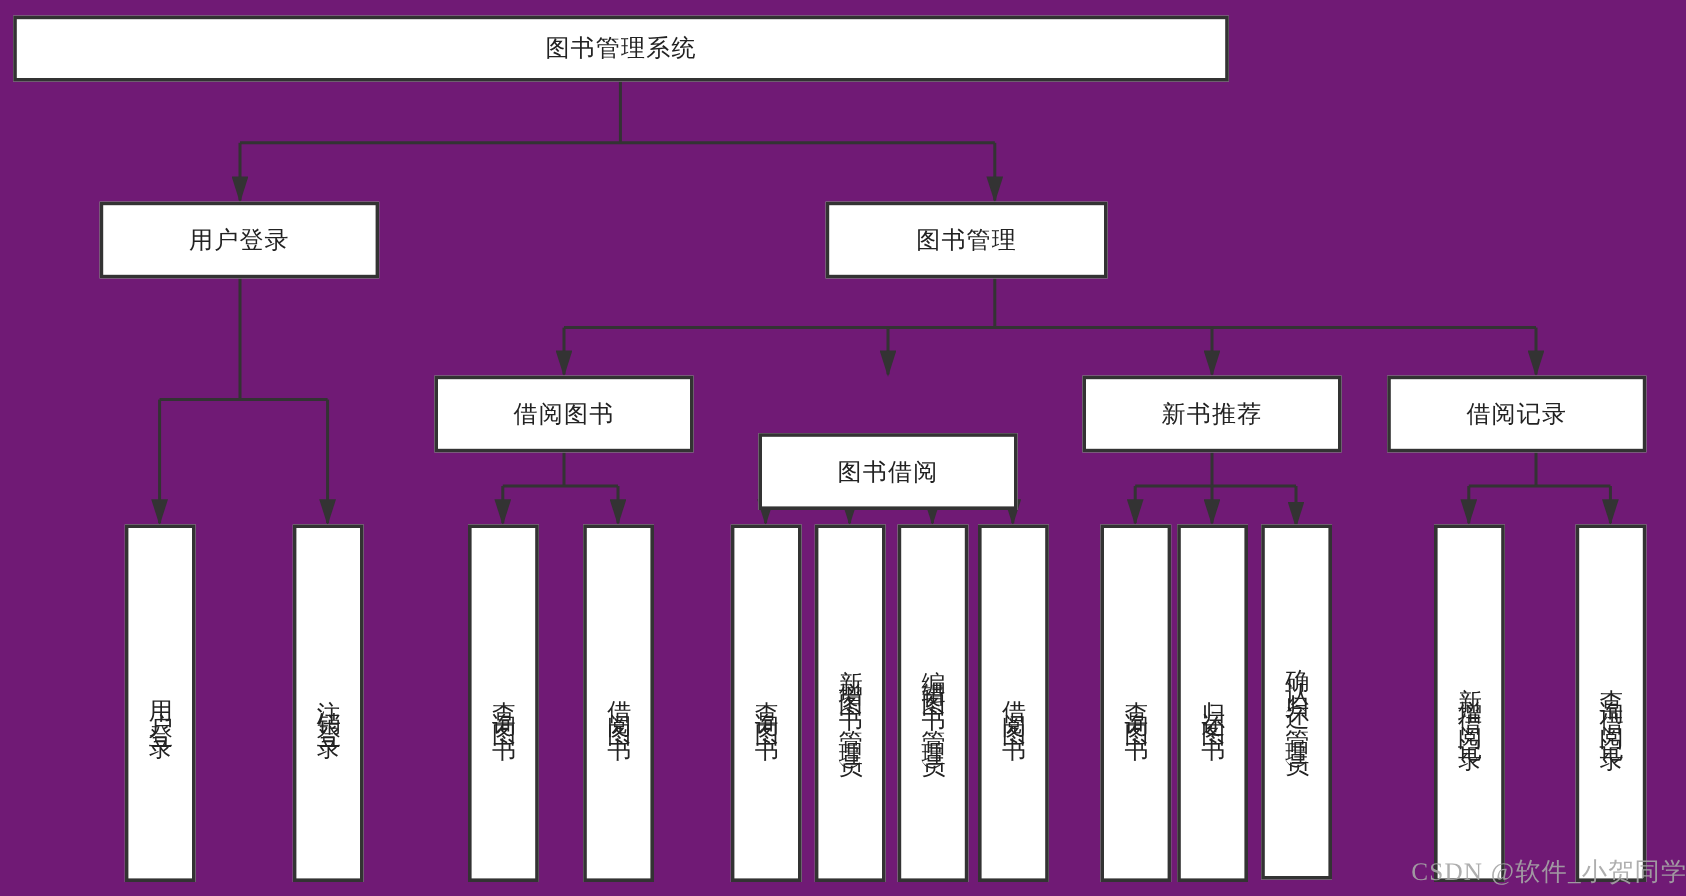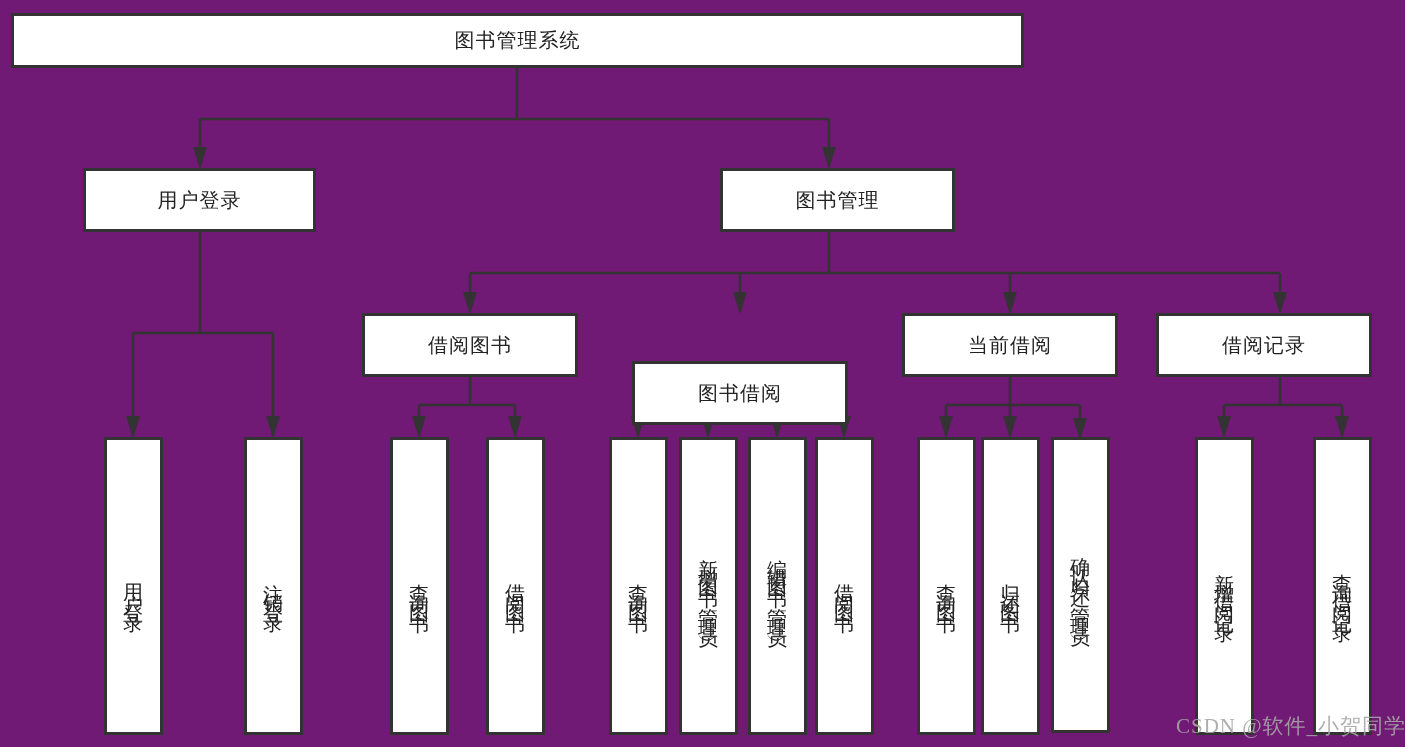--- a/index.html
+++ b/index.html
@@ -28,21 +28,21 @@
     writing-mode:vertical-rl;
     text-orientation:mixed;
     letter-spacing:10px;
     line-height:1;
     padding-top:4px;
   }
   
   .n-root{left:11px;top:13px;width:1013px;height:55px;}
   
   .n-userlogin{left:83px;top:168px;width:233px;height:64px;}
-  .n-bookmgmt{left:720px;top:168px;width:235px;height:64px;}
+  .n-bookmgmt{left:688px;top:168px;width:235px;height:64px;}
   
   .n-l3{top:313px;width:216px;height:64px;}
   .n-newbook{left:362px;}
   .n-bookborrow{left:632px;margin-top:48px;}
   .n-currentborrow{left:902px;}
   .n-records{left:1156px;}
   
   .leaf{top:437px;width:59px;height:298px;}
   .lf-a1{left:104px;} .lf-a2{left:244px;}
   .lf-b1{left:390px;} .lf-b2{left:486px;}
@@ -115,21 +115,21 @@
     </g>
   </svg>
 
   <div class="box n-root">图书管理系统</div>
 
   <div class="box n-userlogin">用户登录</div>
   <div class="box n-bookmgmt">图书管理</div>
 
   <div class="box n-l3 n-newbook">借阅图书</div>
   <div class="box n-l3 n-bookborrow">图书借阅</div>
-  <div class="box n-l3 n-currentborrow">当前借阅</div>
+  <div class="box n-l3 n-currentborrow">新书推荐</div>
   <div class="box n-l3 n-records">借阅记录</div>
 
   <div class="box vbox leaf lf-a1">用户登录</div>
   <div class="box vbox leaf lf-a2">注销登录</div>
 
   <div class="box vbox leaf lf-b1">查询图书</div>
   <div class="box vbox leaf lf-b2">借阅图书</div>
 
   <div class="box vbox leaf lf-c1">查询图书</div>
   <div class="box vbox leaf lf-c2">新增图书（管理员）</div>

